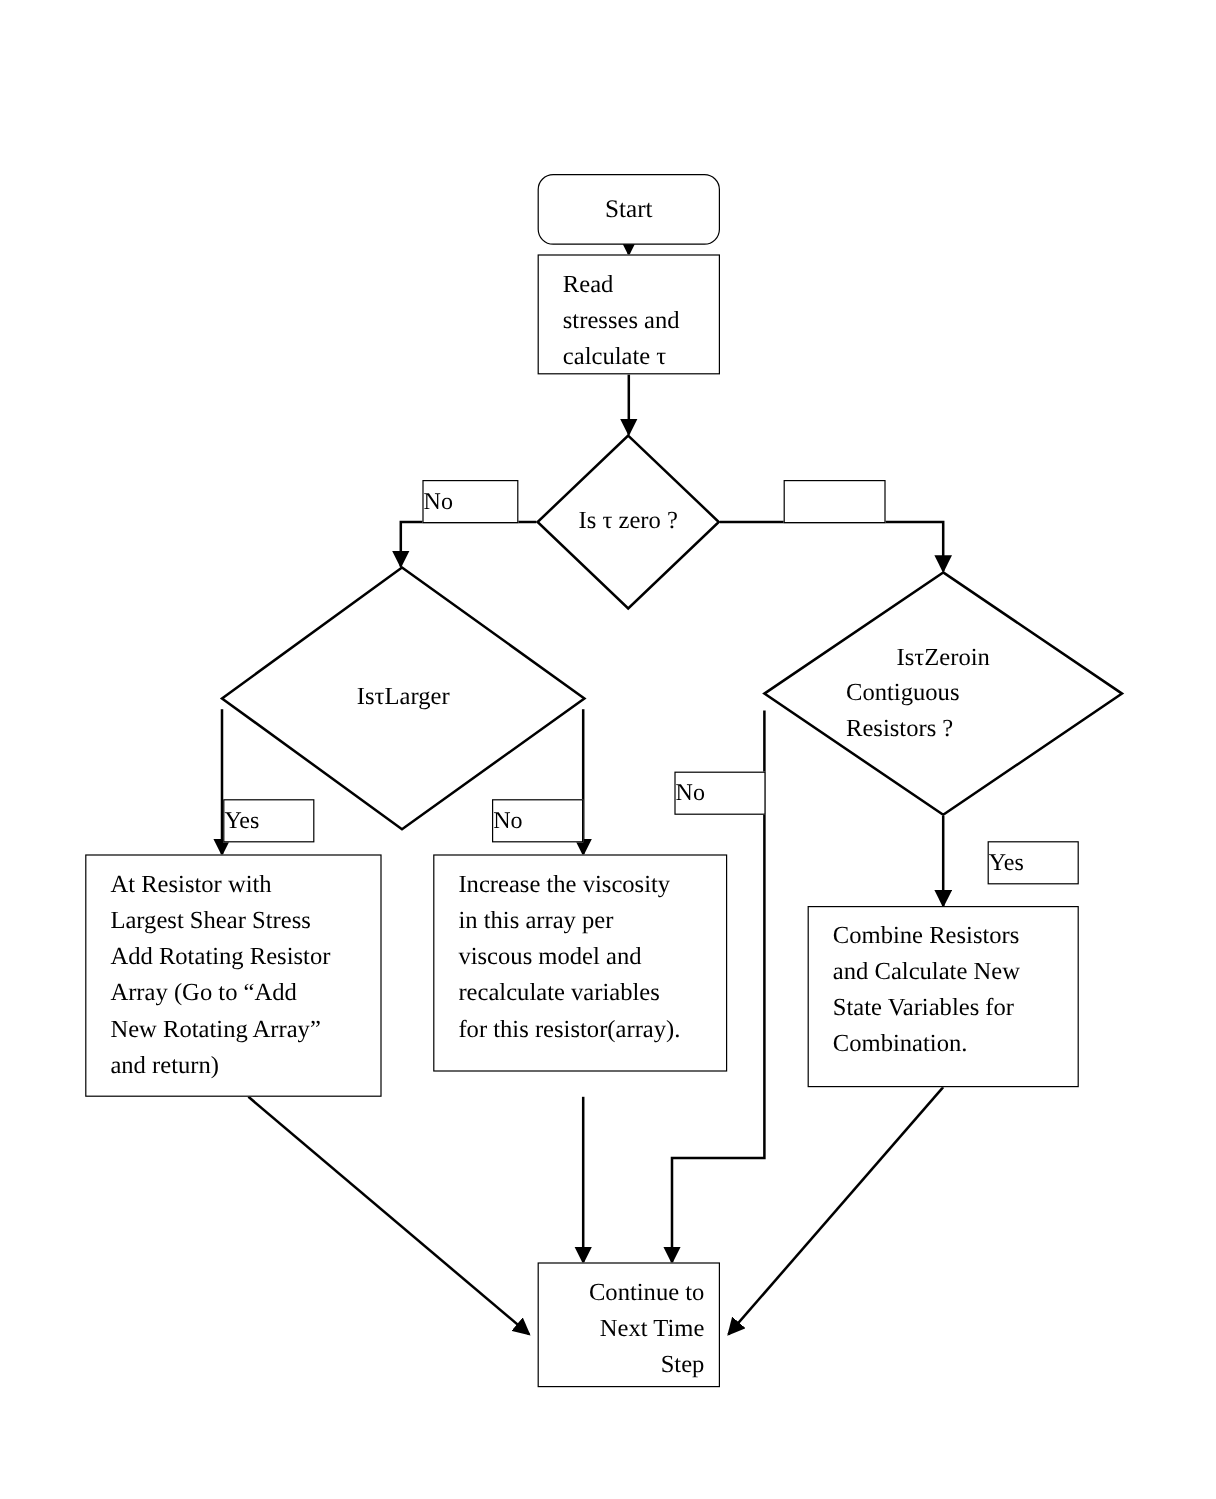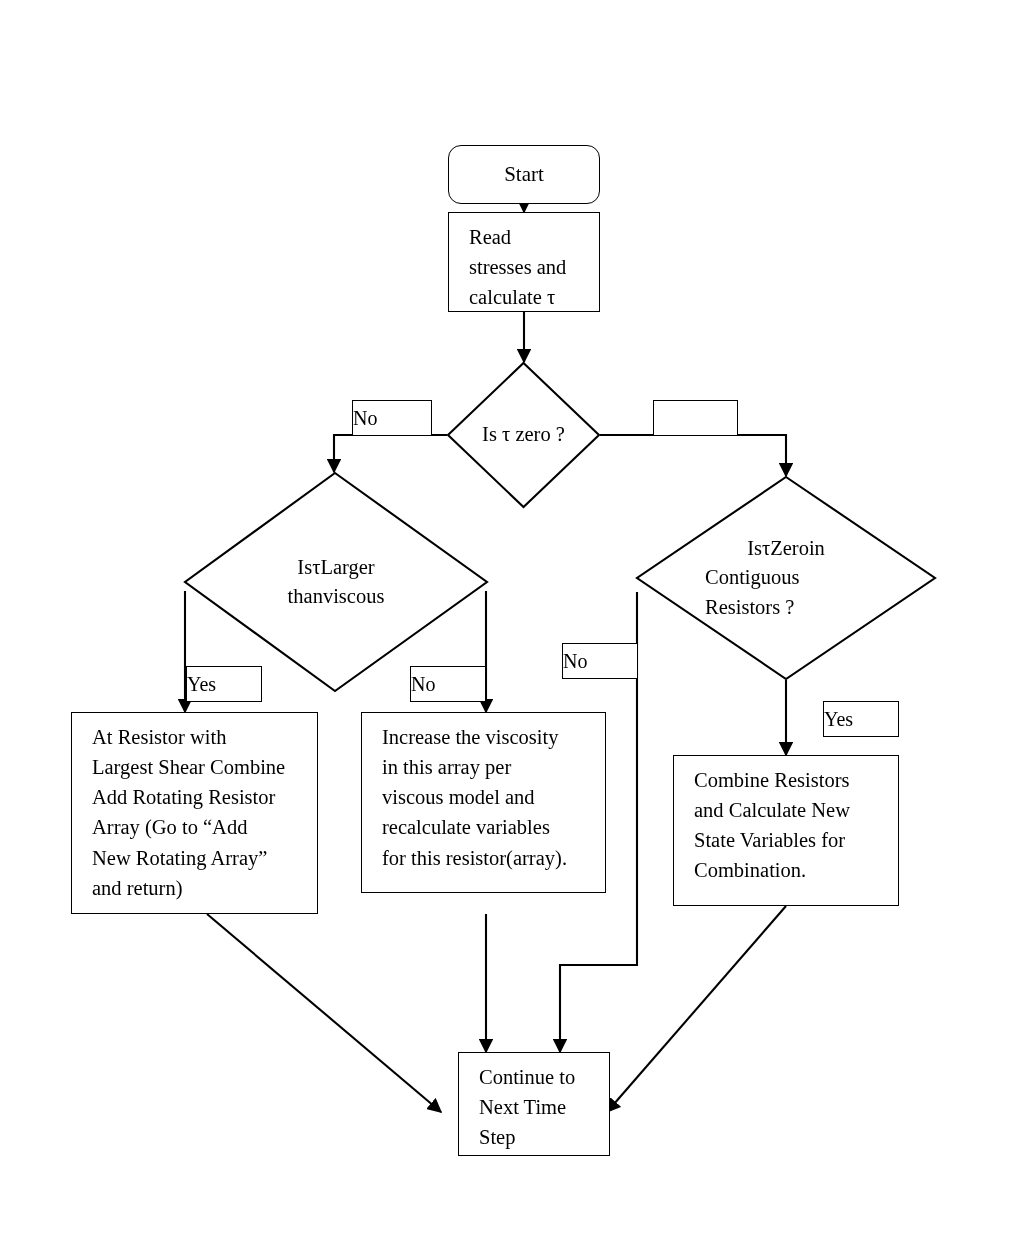--- a/index.html
+++ b/index.html
@@ -174,24 +174,20 @@
   <div class="decision" style="left:184px; top:472px; width:304px; height:220px;">
     <svg class="shape" width="304" height="220" viewBox="0 0 304 220" xmlns="http://www.w3.org/2000/svg">
       <polygon points="151,1 303,110 151,219 1,110" fill="#ffffff" stroke="#000000" stroke-width="2.1"></polygon>
     </svg>
     <div class="dtext justify-rows">
       <span style="width:196px;">
         <span class="row">
           <span>Is</span>
           <span>τ</span>
           <span>Larger</span>
-        </span>
-        <span class="row">
-          <span>than</span>
-          <span>viscous</span>
         </span>
       </span>
     </div>
   </div>
 
   <div class="label-box" style="left:186px; top:666px; width:76px; height:36px;">
     <span>Yes</span>
   </div>
 
   <div class="label-box" style="left:410px; top:666px; width:76px; height:36px;">
@@ -219,21 +215,21 @@
   <div class="label-box" style="left:562px; top:643px; width:76px; height:36px;">
     <span>No</span>
   </div>
 
   <div class="label-box" style="left:823px; top:701px; width:76px; height:36px;">
     <span>Yes</span>
   </div>
 
   <div class="node process" style="left:71px; top:712px; width:247px; height:202px;">
     <span class="txt">At Resistor with
-Largest Shear Combine
+Largest Shear Stress
 Add Rotating Resistor
 Array (Go to “Add
 New Rotating Array”
 and return)</span>
   </div>
 
   <div class="node process" style="left:361px; top:712px; width:245px; height:181px;">
     <span class="txt">Increase the viscosity
 in this array per
 viscous model and
@@ -241,19 +237,19 @@
 for this resistor(array).</span>
   </div>
 
   <div class="node process" style="left:673px; top:755px; width:226px; height:151px;">
     <span class="txt">Combine Resistors
 and Calculate New
 State Variables for
 Combination.</span>
   </div>
 
-  <div class="node process" style="left:458px; top:1052px; width:152px; height:104px;">
+  <div class="node process" style="left:448px; top:1052px; width:152px; height:104px;text-align:right;">
     <span class="txt">Continue to
 Next Time
 Step</span>
   </div>
 
 </div>
 
 </body></html>

